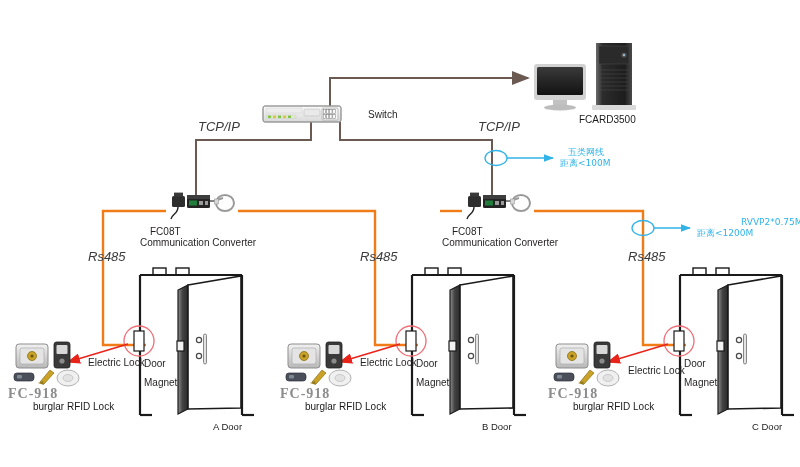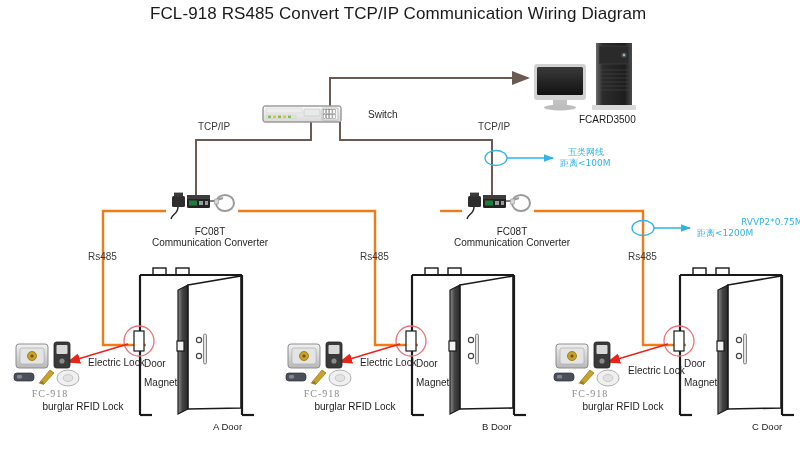--- a/index.html
+++ b/index.html
@@ -37,39 +37,41 @@
     letter-spacing: 0.1px;
   }
   .lbl-cn {
     color: #31b3e8;
     font-size: 9px;
     line-height: 11px;
     font-family: "DejaVu Sans", sans-serif;
   }
   .lbl-model {
     color: #8c8c8c;
-    font-size: 10px;
+    font-size: 14px;
     font-family: "Liberation Serif", serif;
     letter-spacing: 1px;
+    font-weight: bold;
   }
   .lbl-dev {
     font-size: 10px;
     color: #1a1a1a;
     margin-left: 33px;
   }
   .lbl-sm {
-    font-size: 10px;
+    font-size: 13px;
     color: #3a3a3a;
+    font-style: italic;
   }
   .lbl-door {
     font-size: 9.5px;
     color: #1a1a1a;
   }
   .center {
-    text-align: center;
+    text-align: left;
   }
 </style>
 </head>
 <body>
 
 <div id="stage">
 
   <svg id="diagram-svg" viewBox="0 0 800 467">
     <defs>
       <marker id="arrowBrown" markerWidth="9" markerHeight="7" refX="8" refY="3.5" orient="auto">
@@ -340,21 +342,20 @@
       <circle cx="52" cy="21" r="2.6" fill="#8a8a8a"></circle>
       <rect x="4" y="33" width="20" height="8" rx="3" fill="#4b4f5a" stroke="#2d303a" stroke-width="0.7"></rect>
       <rect x="7" y="35" width="5" height="3.5" rx="1" fill="#7f8694"></rect>
       <polygon points="30,42 40,30 44,33 34,44" fill="#c9a227" stroke="#8a6f17" stroke-width="0.7"></polygon>
       <polygon points="28,43 33,41 34,45" fill="#9a7d1b"></polygon>
       <ellipse cx="58" cy="38" rx="11" ry="8" fill="#f0f0f0" stroke="#a8a8a8" stroke-width="0.9"></ellipse>
       <ellipse cx="58" cy="38" rx="5" ry="3.5" fill="#e2e2e2" stroke="#b5b5b5" stroke-width="0.6"></ellipse>
     </g>
   </svg>
 
-  <div class="lbl lbl-title" style="left:150px; top:8px;">FCL-918 RS485 Convert TCP/IP Communication Wiring Diagram</div>
 
   <div class="lbl" style="left:368px; top:109px;">Switch</div>
 
   <div class="lbl lbl-dev" style="left:546px; top:114px;">FCARD3500</div>
 
   <div class="lbl lbl-sm" style="left:198px; top:121px;">TCP/IP</div>
 
   <div class="lbl lbl-sm" style="left:478px; top:121px;">TCP/IP</div>
 
   <div class="lbl lbl-cn" style="left:568px; top:147px;">五类网线</div>

